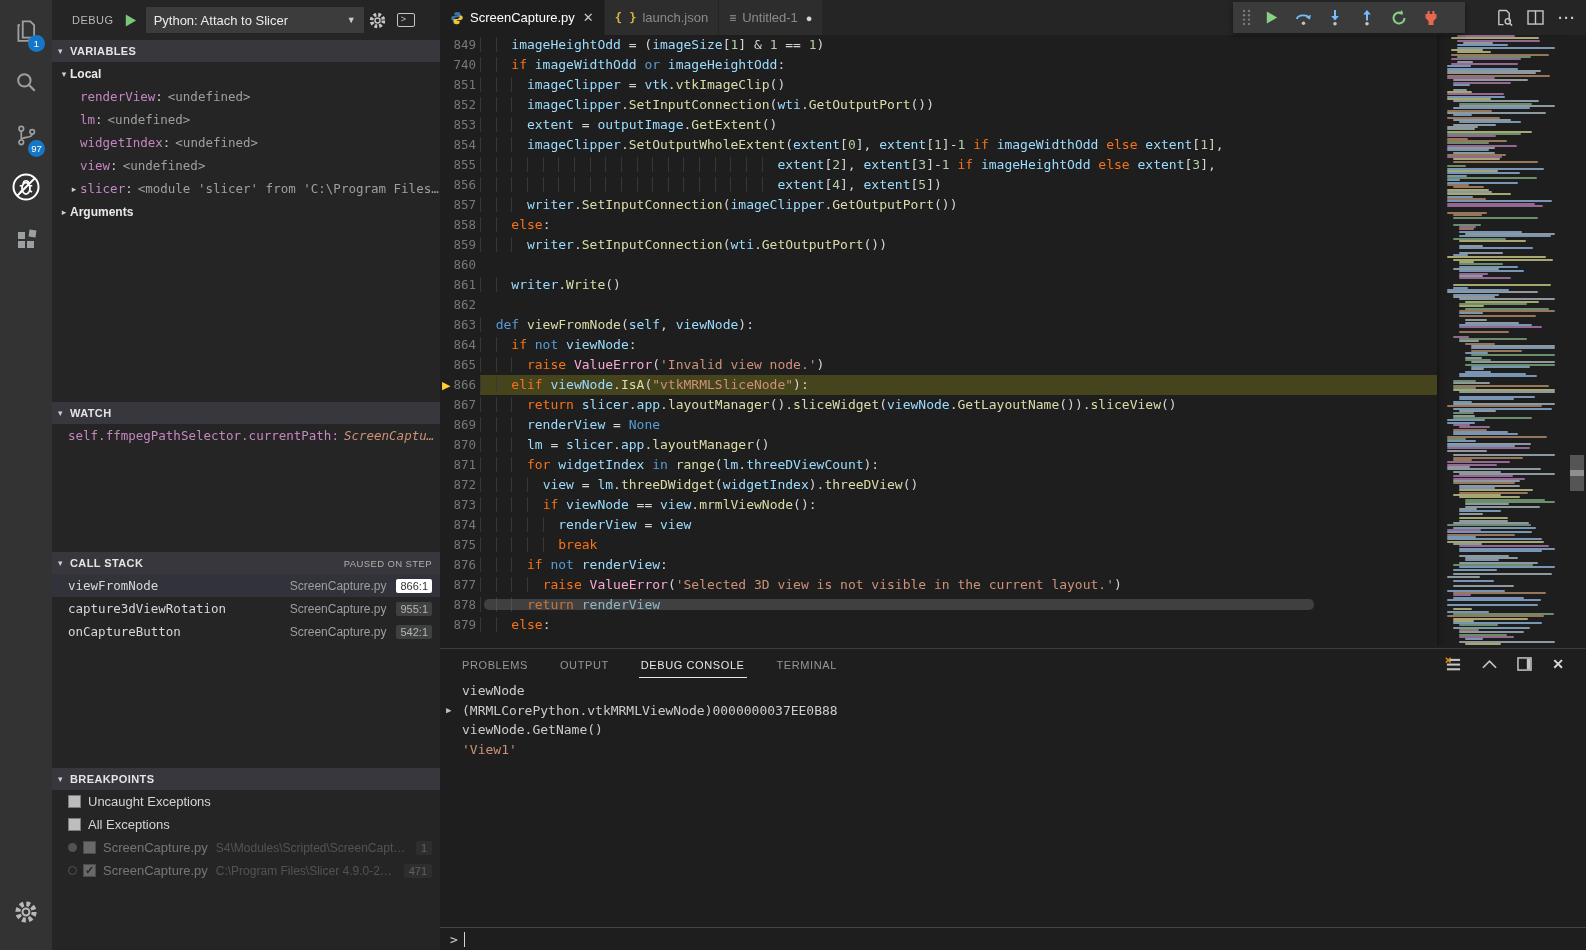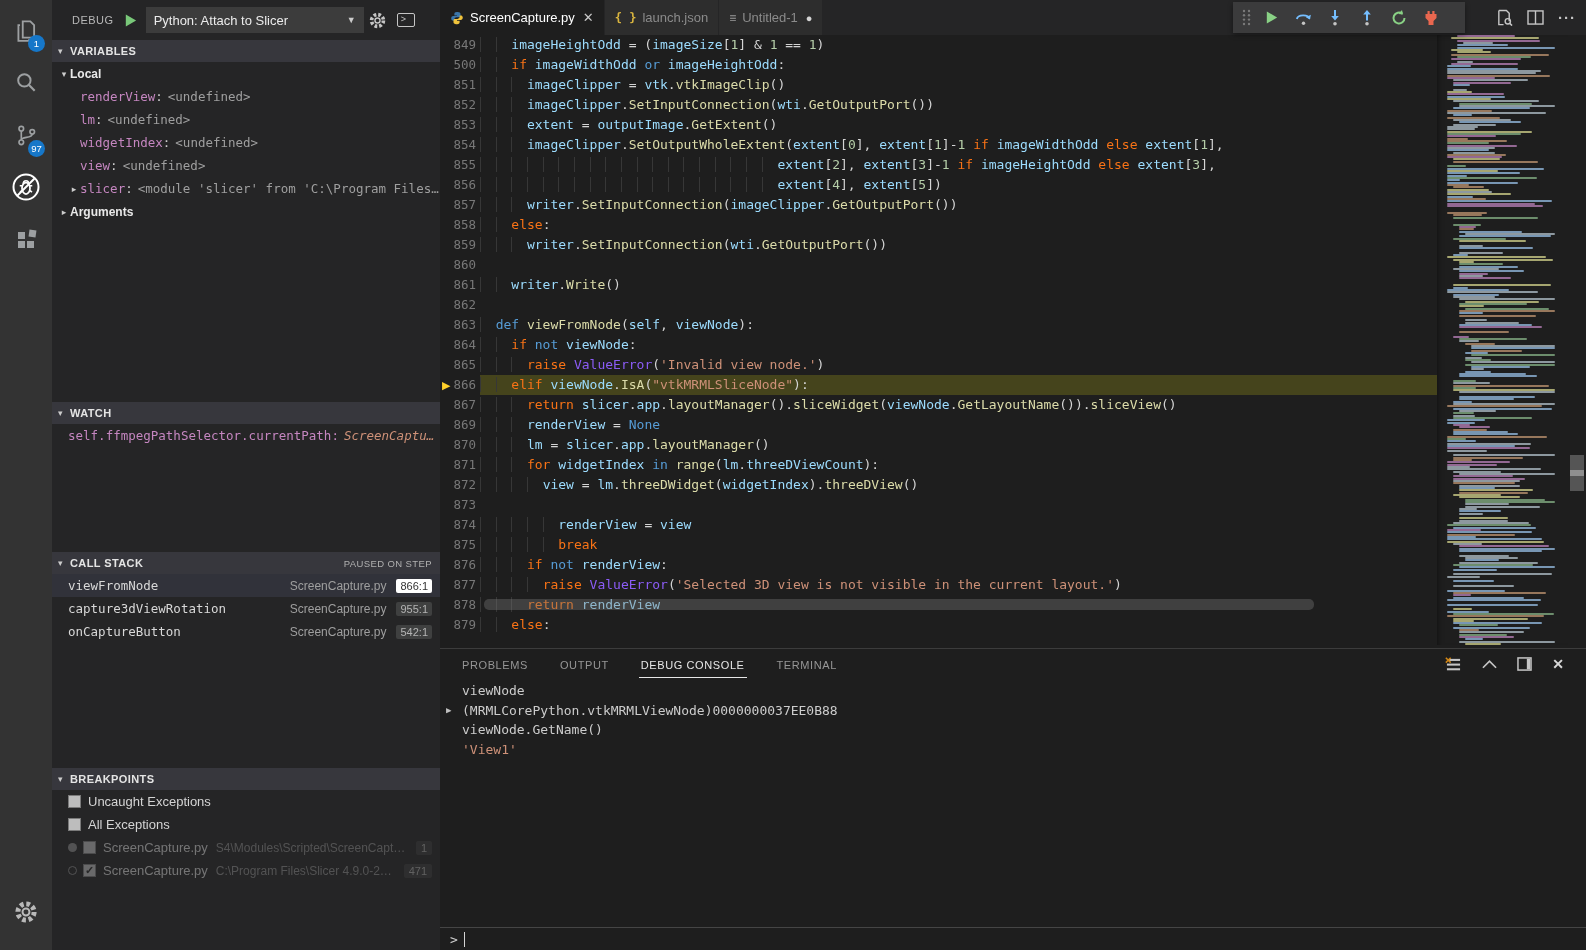--- a/index.html
+++ b/index.html
@@ -77,21 +77,21 @@
   .code-area { position:absolute; top:35px; left:0; width:1146px; height:613px; overflow:hidden; }
   .code-line { position:relative; height:20px; }
   .ln { position:absolute; left:8px; width:28px; text-align:right; color:#787878; font-family:"DejaVu Sans Mono", monospace;
     font-size:12.5px; line-height:20px; }
   .code-text { display:block; margin-left:40px; width:957px; height:20px; font-family:"DejaVu Sans Mono", monospace;
     font-size:13px; line-height:20px; white-space:pre; color:#d4d4d4; }
   .code-line.cur .code-text { background:#45441c; }
   .cur-arrow { position:absolute; left:2px; top:0; color:#ffd02a; font-size:11px; line-height:20px; }
   .ind { background:repeating-linear-gradient(to right, #373737 0 1px, transparent 1px 2ch); }
   .tk-p { color:#d4d4d4; } .tk-kw { color:#f97316; } .tk-kwb { color:#569cd6; } .tk-v { color:#9cdcfe; }
-  .tk-fn { color:#dcdcaa; } .tk-s { color:#ce9178; } .tk-n { color:#b5cea8; } .tk-t { color:#8b5cf6; }
+  .tk-fn { color:#dcdcaa; } .tk-s { color:#ce9178; } .tk-n { color:#b5cea8; } .tk-t { color:#f9a8d4; }
 
   .minimap { position:absolute; left:997px; top:35px; width:131px; height:610px; background:#1e1e1e;
     box-shadow:inset 6px 0 6px -6px rgba(0,0,0,.6); cursor:pointer; }
   .mm-line { position:absolute; height:2px; border-radius:1px; opacity:.8; }
   .vscrollbar { position:absolute; right:0; top:35px; width:18px; height:610px; }
   .vthumb { position:absolute; left:2px; top:420px; width:14px; height:36px; background:#555555; }
   .vthumb-inner { position:absolute; left:0; top:15px; width:14px; height:6px; background:#8f8f8f; }
   .hscrollbar { position:absolute; left:40px; top:599px; width:957px; height:11px; }
   .hthumb { position:absolute; left:4px; top:0; width:830px; height:11px; background:rgba(121,121,121,.38); border-radius:5px; }
 
@@ -385,21 +385,21 @@
     </span>
     <span style="color:#c5c5c5; font-size:15px; font-weight:bold; letter-spacing:1px;">···</span>
   </div>
 
   <div class="code-area" id="code-lines">
       <div class="code-line">
         <span class="ln">849</span>
         <span class="code-text"><span class="ind">    </span><span class="tk-v">imageHeightOdd</span><span class="tk-p"> = (</span><span class="tk-v">imageSize</span><span class="tk-p">[</span><span class="tk-n">1</span><span class="tk-p">] &amp; </span><span class="tk-n">1</span><span class="tk-p"> == </span><span class="tk-n">1</span><span class="tk-p">)</span></span>
       </div>
       <div class="code-line">
-        <span class="ln">500</span>
+        <span class="ln">740</span>
         <span class="code-text"><span class="ind">    </span><span class="tk-kw">if</span><span class="tk-p"> </span><span class="tk-v">imageWidthOdd</span><span class="tk-p"> </span><span class="tk-kwb">or</span><span class="tk-p"> </span><span class="tk-v">imageHeightOdd</span><span class="tk-p">:</span></span>
       </div>
       <div class="code-line">
         <span class="ln">851</span>
         <span class="code-text"><span class="ind">      </span><span class="tk-v">imageClipper</span><span class="tk-p"> = </span><span class="tk-v">vtk</span><span class="tk-p">.</span><span class="tk-fn">vtkImageClip</span><span class="tk-p">()</span></span>
       </div>
       <div class="code-line">
         <span class="ln">852</span>
         <span class="code-text"><span class="ind">      </span><span class="tk-v">imageClipper</span><span class="tk-p">.</span><span class="tk-fn">SetInputConnection</span><span class="tk-p">(</span><span class="tk-v">wti</span><span class="tk-p">.</span><span class="tk-fn">GetOutputPort</span><span class="tk-p">())</span></span>
       </div>
@@ -475,20 +475,21 @@
       <div class="code-line">
         <span class="ln">871</span>
         <span class="code-text"><span class="ind">      </span><span class="tk-kw">for</span><span class="tk-p"> </span><span class="tk-v">widgetIndex</span><span class="tk-p"> </span><span class="tk-kwb">in</span><span class="tk-p"> </span><span class="tk-fn">range</span><span class="tk-p">(</span><span class="tk-v">lm</span><span class="tk-p">.</span><span class="tk-v">threeDViewCount</span><span class="tk-p">):</span></span>
       </div>
       <div class="code-line">
         <span class="ln">872</span>
         <span class="code-text"><span class="ind">        </span><span class="tk-v">view</span><span class="tk-p"> = </span><span class="tk-v">lm</span><span class="tk-p">.</span><span class="tk-fn">threeDWidget</span><span class="tk-p">(</span><span class="tk-v">widgetIndex</span><span class="tk-p">).</span><span class="tk-fn">threeDView</span><span class="tk-p">()</span></span>
       </div>
       <div class="code-line">
         <span class="ln">873</span>
+        <span class="code-text"><span class="ind">        </span><span class="tk-kw">if</span><span class="tk-p"> </span><span class="tk-v">viewNode</span><span class="tk-p"> == </span><span class="tk-v">view</span><span class="tk-p">.</span><span class="tk-fn">mrmlViewNode</span><span class="tk-p">():</span></span>
       </div>
       <div class="code-line">
         <span class="ln">874</span>
         <span class="code-text"><span class="ind">          </span><span class="tk-v">renderView</span><span class="tk-p"> = </span><span class="tk-v">view</span></span>
       </div>
       <div class="code-line">
         <span class="ln">875</span>
         <span class="code-text"><span class="ind">          </span><span class="tk-kw">break</span></span>
       </div>
       <div class="code-line">

